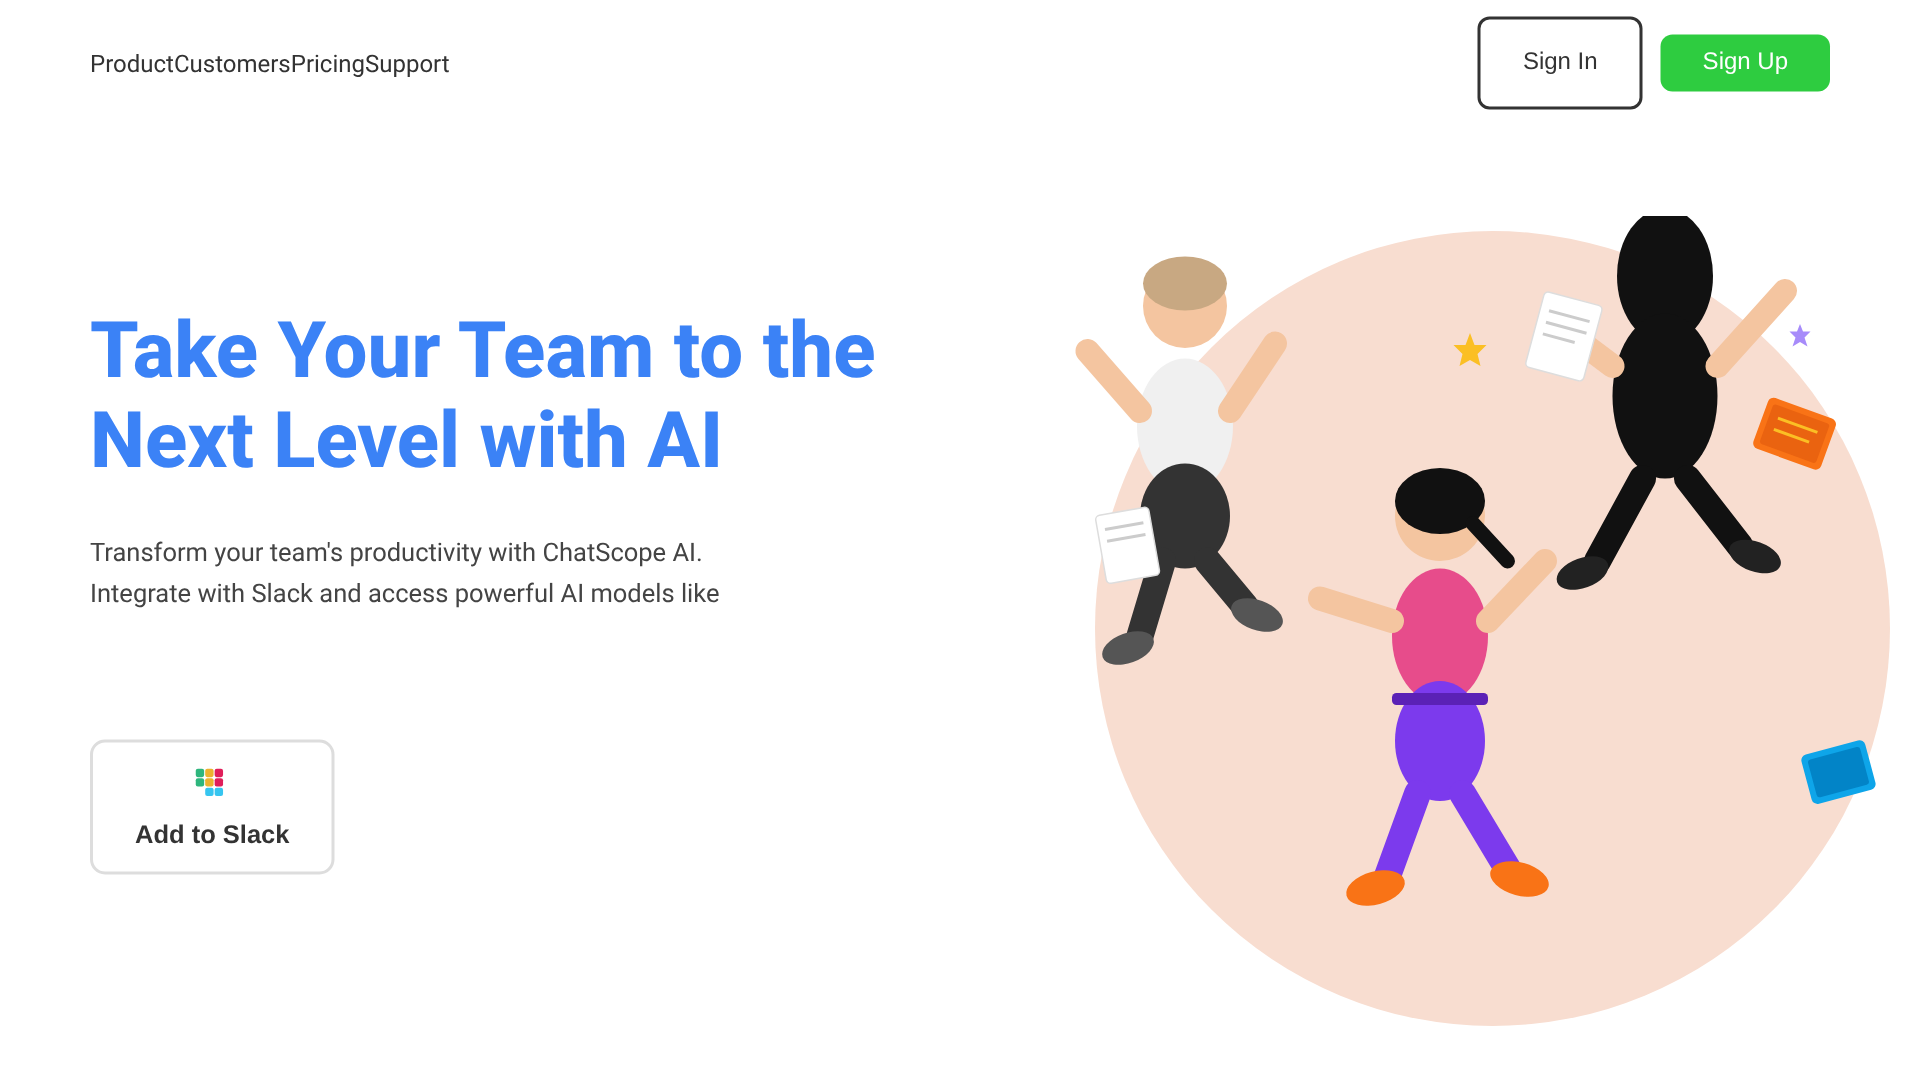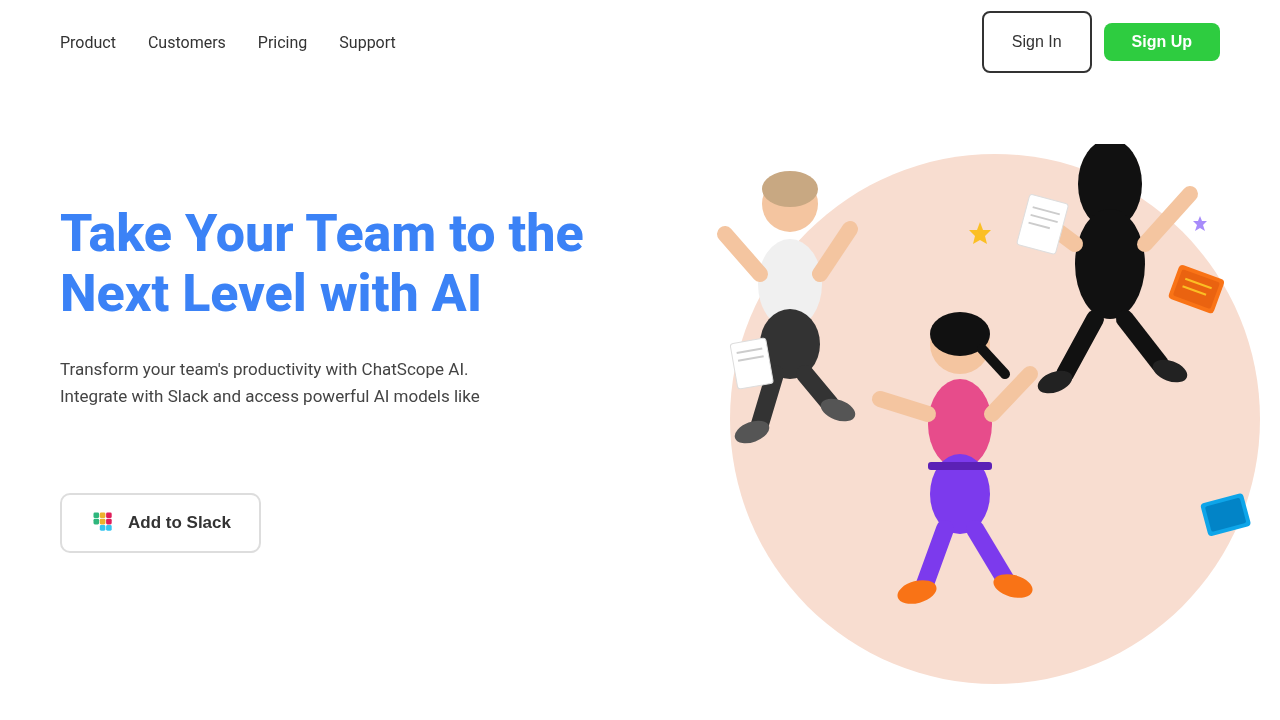--- a/index.html
+++ b/index.html
@@ -41,21 +41,20 @@
     }
 
     .logo-icon {
       width: 36px;
       height: 36px;
     }
 
     .nav-links {
       display: flex;
       align-items: flex-start;
-      gap: 32px;
     }
 
     .nav-link {
       font-size: 16px;
       color: #333;
       text-decoration: none;
       cursor: pointer;
       font-weight: 400;
     }
 
@@ -77,21 +76,21 @@
       margin-left: 40px;
     }
 
     .btn-signup {
       padding: 10px 28px;
       border: none;
       border-radius: 8px;
       background: #2ecc40;
       color: #ffffff;
       font-size: 16px;
-      font-weight: 700;
+      font-weight: 400;
       cursor: pointer;
     }
 
     
     .hero {
       display: flex;
       align-items: flex-start;
       padding: 40px 60px 0 60px;
       position: relative;
       height: calc(720px - 84px);
@@ -123,20 +122,21 @@
       gap: 10px;
       padding: 14px 28px;
       border: 2px solid #ddd;
       border-radius: 10px;
       background: #fff;
       cursor: pointer;
       font-size: 17px;
       font-weight: 600;
       color: #333;
       width: fit-content;
+      flex-direction: column;
     }
 
     .slack-icon {
       width: 28px;
       height: 28px;
       flex-shrink: 0;
     }
 
     
     .hero-illustration {

